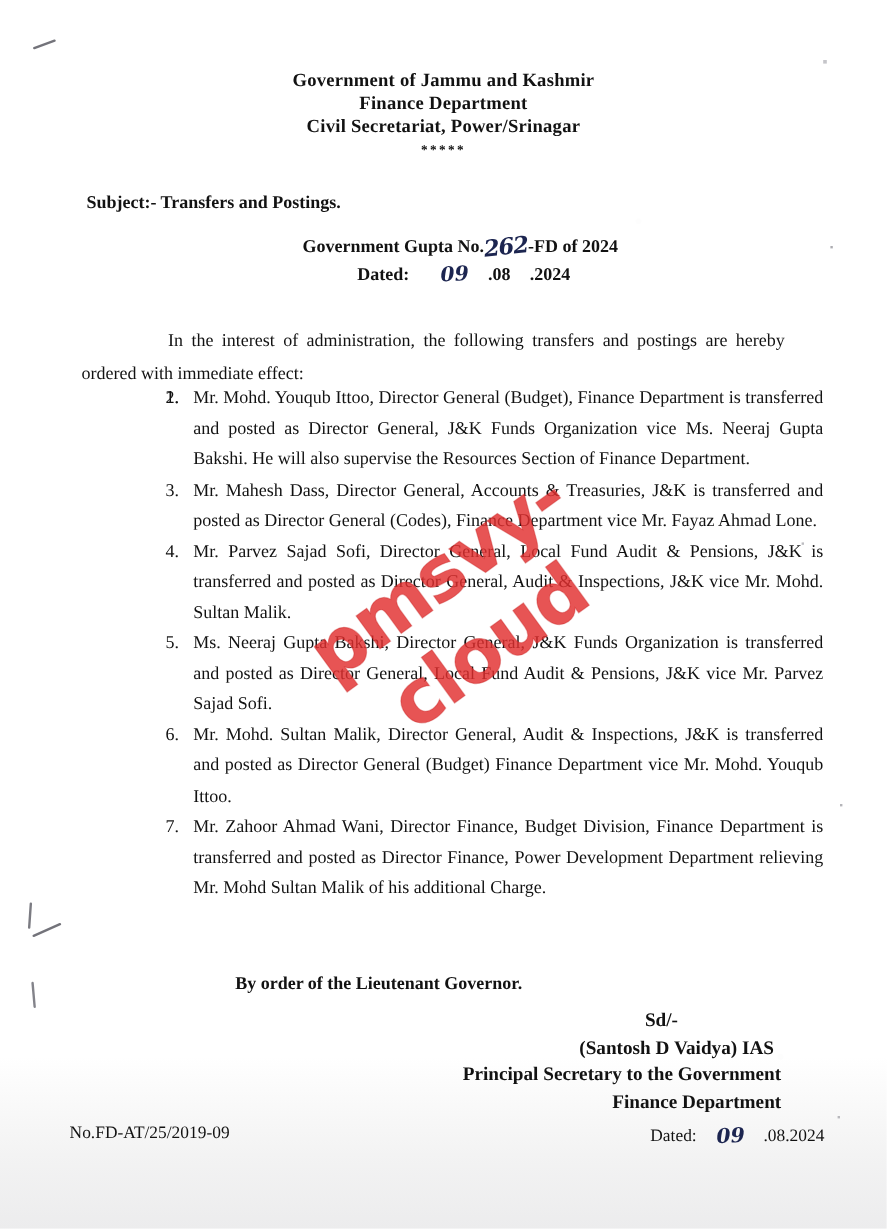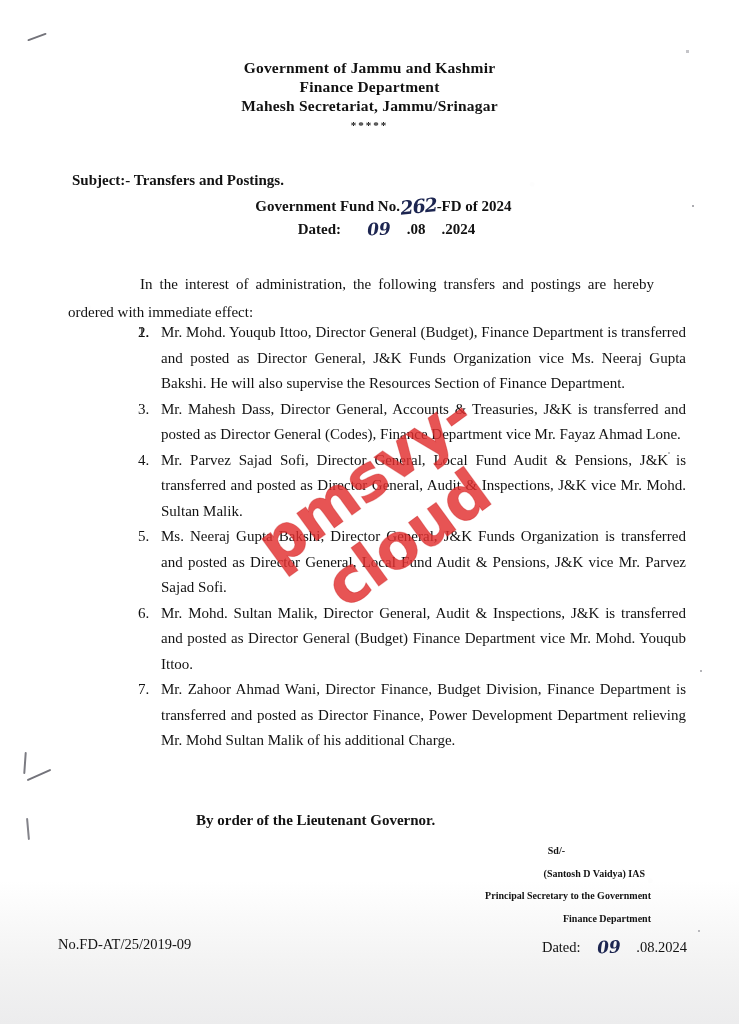--- a/index.html
+++ b/index.html
@@ -51,21 +51,21 @@
   .stars {
     display: block;
     font-size: 11px;
     letter-spacing: 2px;
     margin-top: 1px;
   }
 
   
   .subject {
     position: absolute;
-    top: 172px;
+    top: 161px;
     left: 72px;
     font-weight: bold;
     font-size: 15px;
   }
 
   
   .orderblock {
     position: absolute;
     top: 193px;
     left: 0;
@@ -138,21 +138,21 @@
     left: 196px;
     font-weight: bold;
     font-size: 15px;
   }
   .sign {
     position: absolute;
     top: 840px;
     right: 88px;
     text-align: right;
     font-weight: bold;
-    font-size: 10px;
+    font-size: 16px;
     line-height: 22.5px;
   }
   .sign span { display: block; }
   .sign .sd { padding-right: 86px; }
   .sign .name { padding-right: 6px; }
 
   
   .footer-left {
     position: absolute;
     top: 936px;
@@ -223,29 +223,29 @@
 </head>
 <body>
 
 <div class="page">
 
   <div class="grain"></div>
 
   <div class="letterhead">
     <span class="ln">Government of Jammu and Kashmir</span>
     <span class="ln">Finance Department</span>
-    <span class="ln">Mahesh Secretariat, Jammu/Srinagar</span>
+    <span class="ln">Civil Secretariat, Power/Srinagar</span>
     <span class="stars">*****</span>
   </div>
 
   <div class="subject">Subject:- Transfers and Postings.</div>
 
   <div class="orderblock">
     <span class="row1">
-      <span>Government Fund No.</span><span class="hand">262</span><span>-FD of 2024</span>
+      <span>Government Gupta No.</span><span class="hand">262</span><span>-FD of 2024</span>
     </span>
     <span class="row2">
       <span>Dated:</span><span class="sp-wide"></span><span class="hand small">09</span><span class="sp"></span><span>.08</span><span class="sp"></span><span>.2024</span>
     </span>
   </div>
 
   <p class="intro">In the interest of administration, the following transfers and postings are hereby ordered with immediate effect:</p>
 
   <ol class="list">
     <li>

